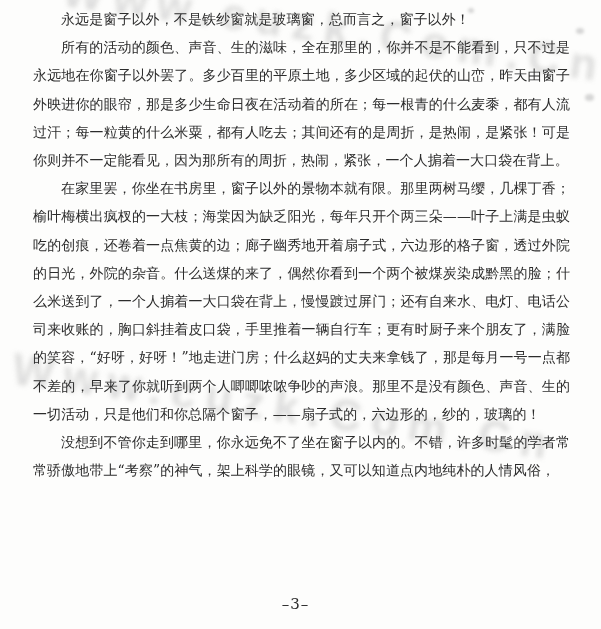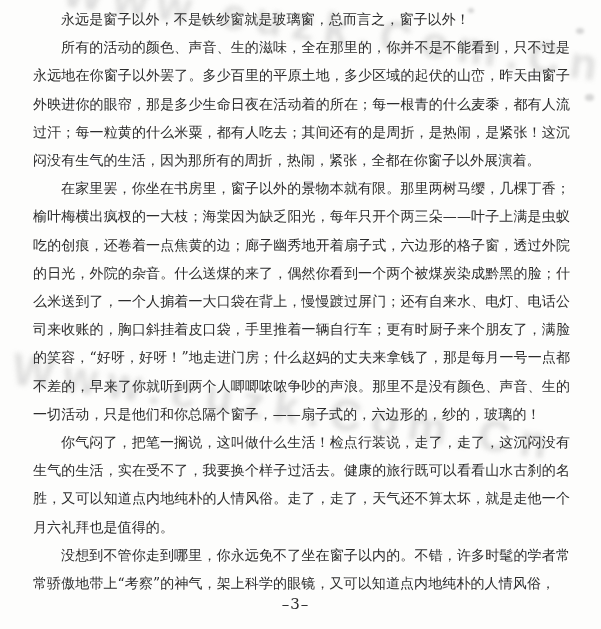--- a/index.html
+++ b/index.html
@@ -75,21 +75,20 @@
 
   <div class="watermark wm-1">Www.cuzk.Com.Cn</div>
   <div class="watermark wm-2">Www.cuzk.Com.Cn</div>
 
   <div class="speck speck-1"></div>
   <div class="speck speck-2"></div>
   <div class="speck speck-3"></div>
 
   <div class="text-block text-layer">
     <p>永远是窗子以外，不是铁纱窗就是玻璃窗，总而言之，窗子以外！</p>
-    <p>所有的活动的颜色、声音、生的滋味，全在那里的，你并不是不能看到，只不过是永远地在你窗子以外罢了。多少百里的平原土地，多少区域的起伏的山峦，昨天由窗子外映进你的眼帘，那是多少生命日夜在活动着的所在；每一根青的什么麦黍，都有人流过汗；每一粒黄的什么米粟，都有人吃去；其间还有的是周折，是热闹，是紧张！这沉闷没有生气的生活，因为那所有的周折，热闹，紧张，全都在你窗子以外展演着。</p>
+    <p>所有的活动的颜色、声音、生的滋味，全在那里的，你并不是不能看到，只不过是永远地在你窗子以外罢了。多少百里的平原土地，多少区域的起伏的山峦，昨天由窗子外映进你的眼帘，那是多少生命日夜在活动着的所在；每一根青的什么麦黍，都有人流过汗；每一粒黄的什么米粟，都有人吃去；其间还有的是周折，是热闹，是紧张！可是你则并不一定能看见，因为那所有的周折，热闹，紧张，一个人掮着一大口袋在背上。</p>
     <p>在家里罢，你坐在书房里，窗子以外的景物本就有限。那里两树马缨，几棵丁香；榆叶梅横出疯杈的一大枝；海棠因为缺乏阳光，每年只开个两三朵——叶子上满是虫蚁吃的创痕，还卷着一点焦黄的边；廊子幽秀地开着扇子式，六边形的格子窗，透过外院的日光，外院的杂音。什么送煤的来了，偶然你看到一个两个被煤炭染成黔黑的脸；什么米送到了，一个人掮着一大口袋在背上，慢慢踱过屏门；还有自来水、电灯、电话公司来收账的，胸口斜挂着皮口袋，手里推着一辆自行车；更有时厨子来个朋友了，满脸的笑容，“好呀，好呀！”地走进门房；什么赵妈的丈夫来拿钱了，那是每月一号一点都不差的，早来了你就听到两个人唧唧哝哝争吵的声浪。那里不是没有颜色、声音、生的一切活动，只是他们和你总隔个窗子，——扇子式的，六边形的，纱的，玻璃的！</p>
-    <p>你气闷了，把笔一搁说，这叫做什么生活！检点行装说，走了，走了，这沉闷没有生气的生活，实在受不了，我要换个样子过活去。健康的旅行既可以看看山水古刹的名胜，又可以知道点内地纯朴的人情风俗。走了，走了，天气还不算太坏，就是走他一个月六礼拜也是值得的。</p>
     <p>没想到不管你走到哪里，你永远免不了坐在窗子以内的。不错，许多时髦的学者常常骄傲地带上“考察”的神气，架上科学的眼镜，又可以知道点内地纯朴的人情风俗，</p>
   </div>
 
   <div class="page-number">–3–</div>
 
 </div>
 
 </body></html>

